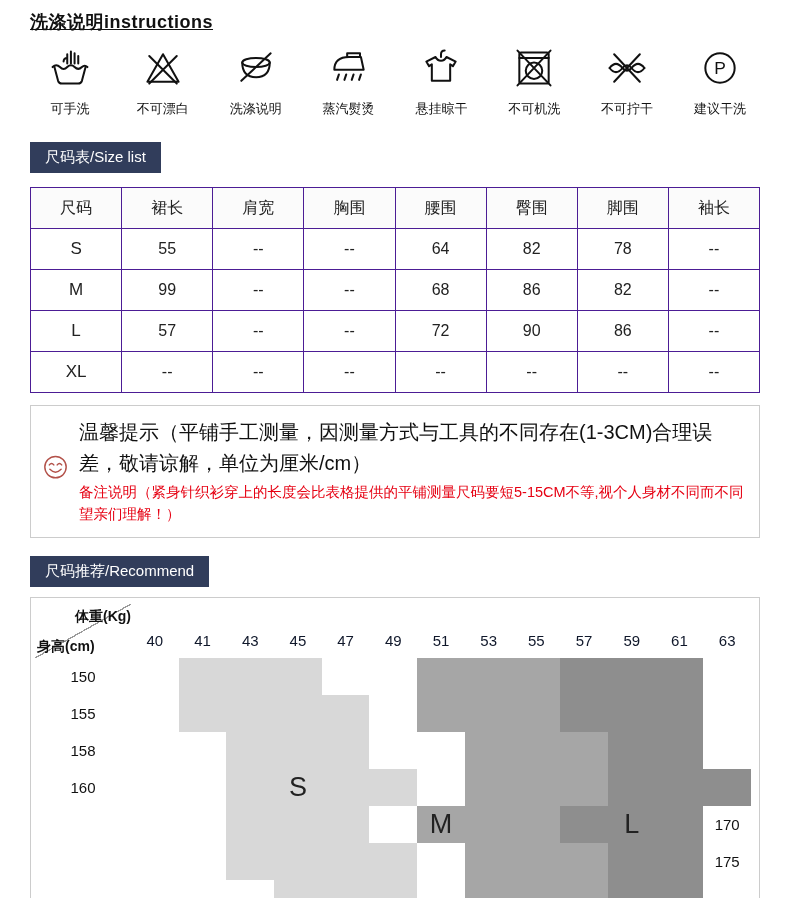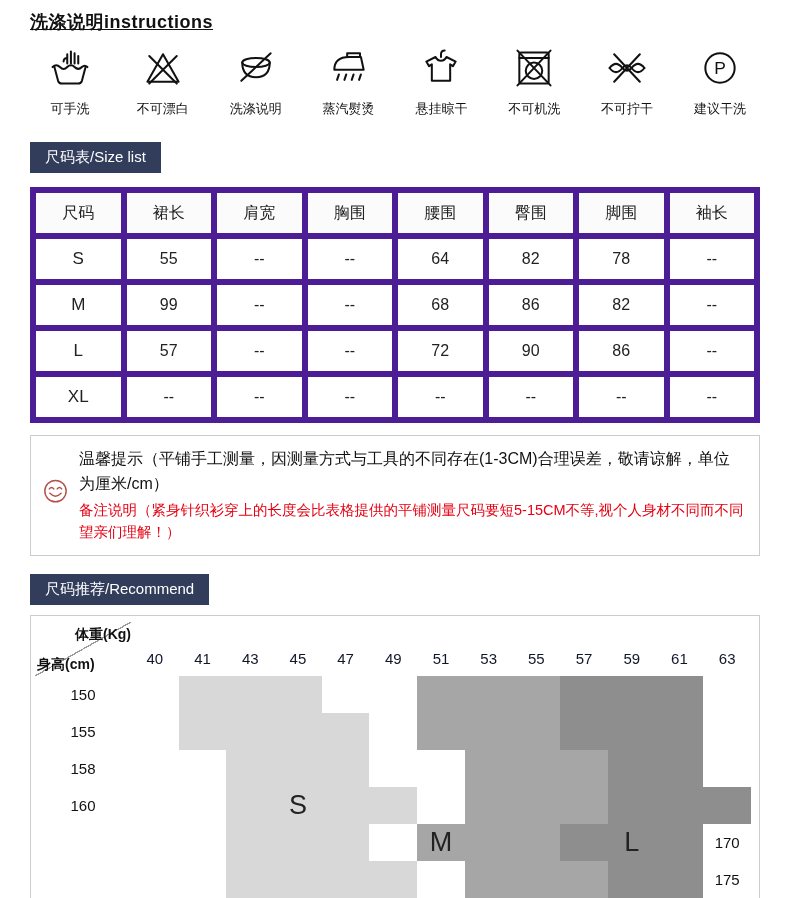--- a/index.html
+++ b/index.html
@@ -13,29 +13,29 @@
   .wash-icon svg{width:44px;height:44px;stroke:#111;stroke-width:2.2;fill:none;stroke-linecap:round;stroke-linejoin:round;}
   .wash-label{font-size:13px;margin-top:6px;white-space:nowrap;color:#111;}
 
   
   .badge{display:inline-block;background:#313d5b;color:#fff;font-size:15px;padding:6px 15px;}
   .badge-size{margin-top:24px;}
   .badge-rec{margin-top:18px;}
 
   
   .size-table{width:100%;border-collapse:collapse;margin-top:14px;table-layout:fixed;}
-  .size-table th,.size-table td{border:6px solid #4c1d95;text-align:center;height:38px;font-size:16px;font-weight:400;color:#222;}
+  .size-table th,.size-table td{border:1px solid #4c1d95;text-align:center;height:38px;font-size:16px;font-weight:400;color:#222;}
   .size-table thead th{background:#fbfbfb;}
   .size-table td.size-name{font-size:17px;}
 
   
   .note-box{position:relative;border:1px solid #ccc;margin-top:12px;padding:11px 14px 11px 48px;line-height:1.55;}
   .smiley{position:absolute;left:11px;top:50%;transform:translateY(-50%);}
   .smiley svg{width:27px;height:27px;stroke:#b3524a;stroke-width:2.6;fill:none;stroke-linecap:round;}
-  .note-tip{margin:0;font-size:16px;color:#111;}
+  .note-tip{margin:0;font-size:20px;color:#111;}
   .note-remark{margin:2px 0 0;font-size:14.5px;color:#e60012;}
 
   
   .chart-box{border:1px solid #ccc;margin-top:10px;}
   .chart-grid{display:grid;grid-template-columns:96px repeat(13,1fr);padding:6px 8px 12px 4px;}
   .corner{position:relative;height:54px;background:linear-gradient(to bottom right,transparent 49.3%,#9b9b9b 49.3%,#9b9b9b 50.7%,transparent 50.7%);}
   .ax-top{position:absolute;top:4px;right:0;font-size:14px;font-weight:bold;white-space:nowrap;}
   .ax-left{position:absolute;bottom:2px;left:2px;font-size:14px;font-weight:bold;white-space:nowrap;}
   .w-label{display:flex;align-items:flex-end;justify-content:center;padding-bottom:9px;font-size:15px;height:54px;box-sizing:border-box;color:#0f172a;}
   .h-label{display:flex;align-items:center;justify-content:center;height:37px;font-size:15px;color:#111;}

